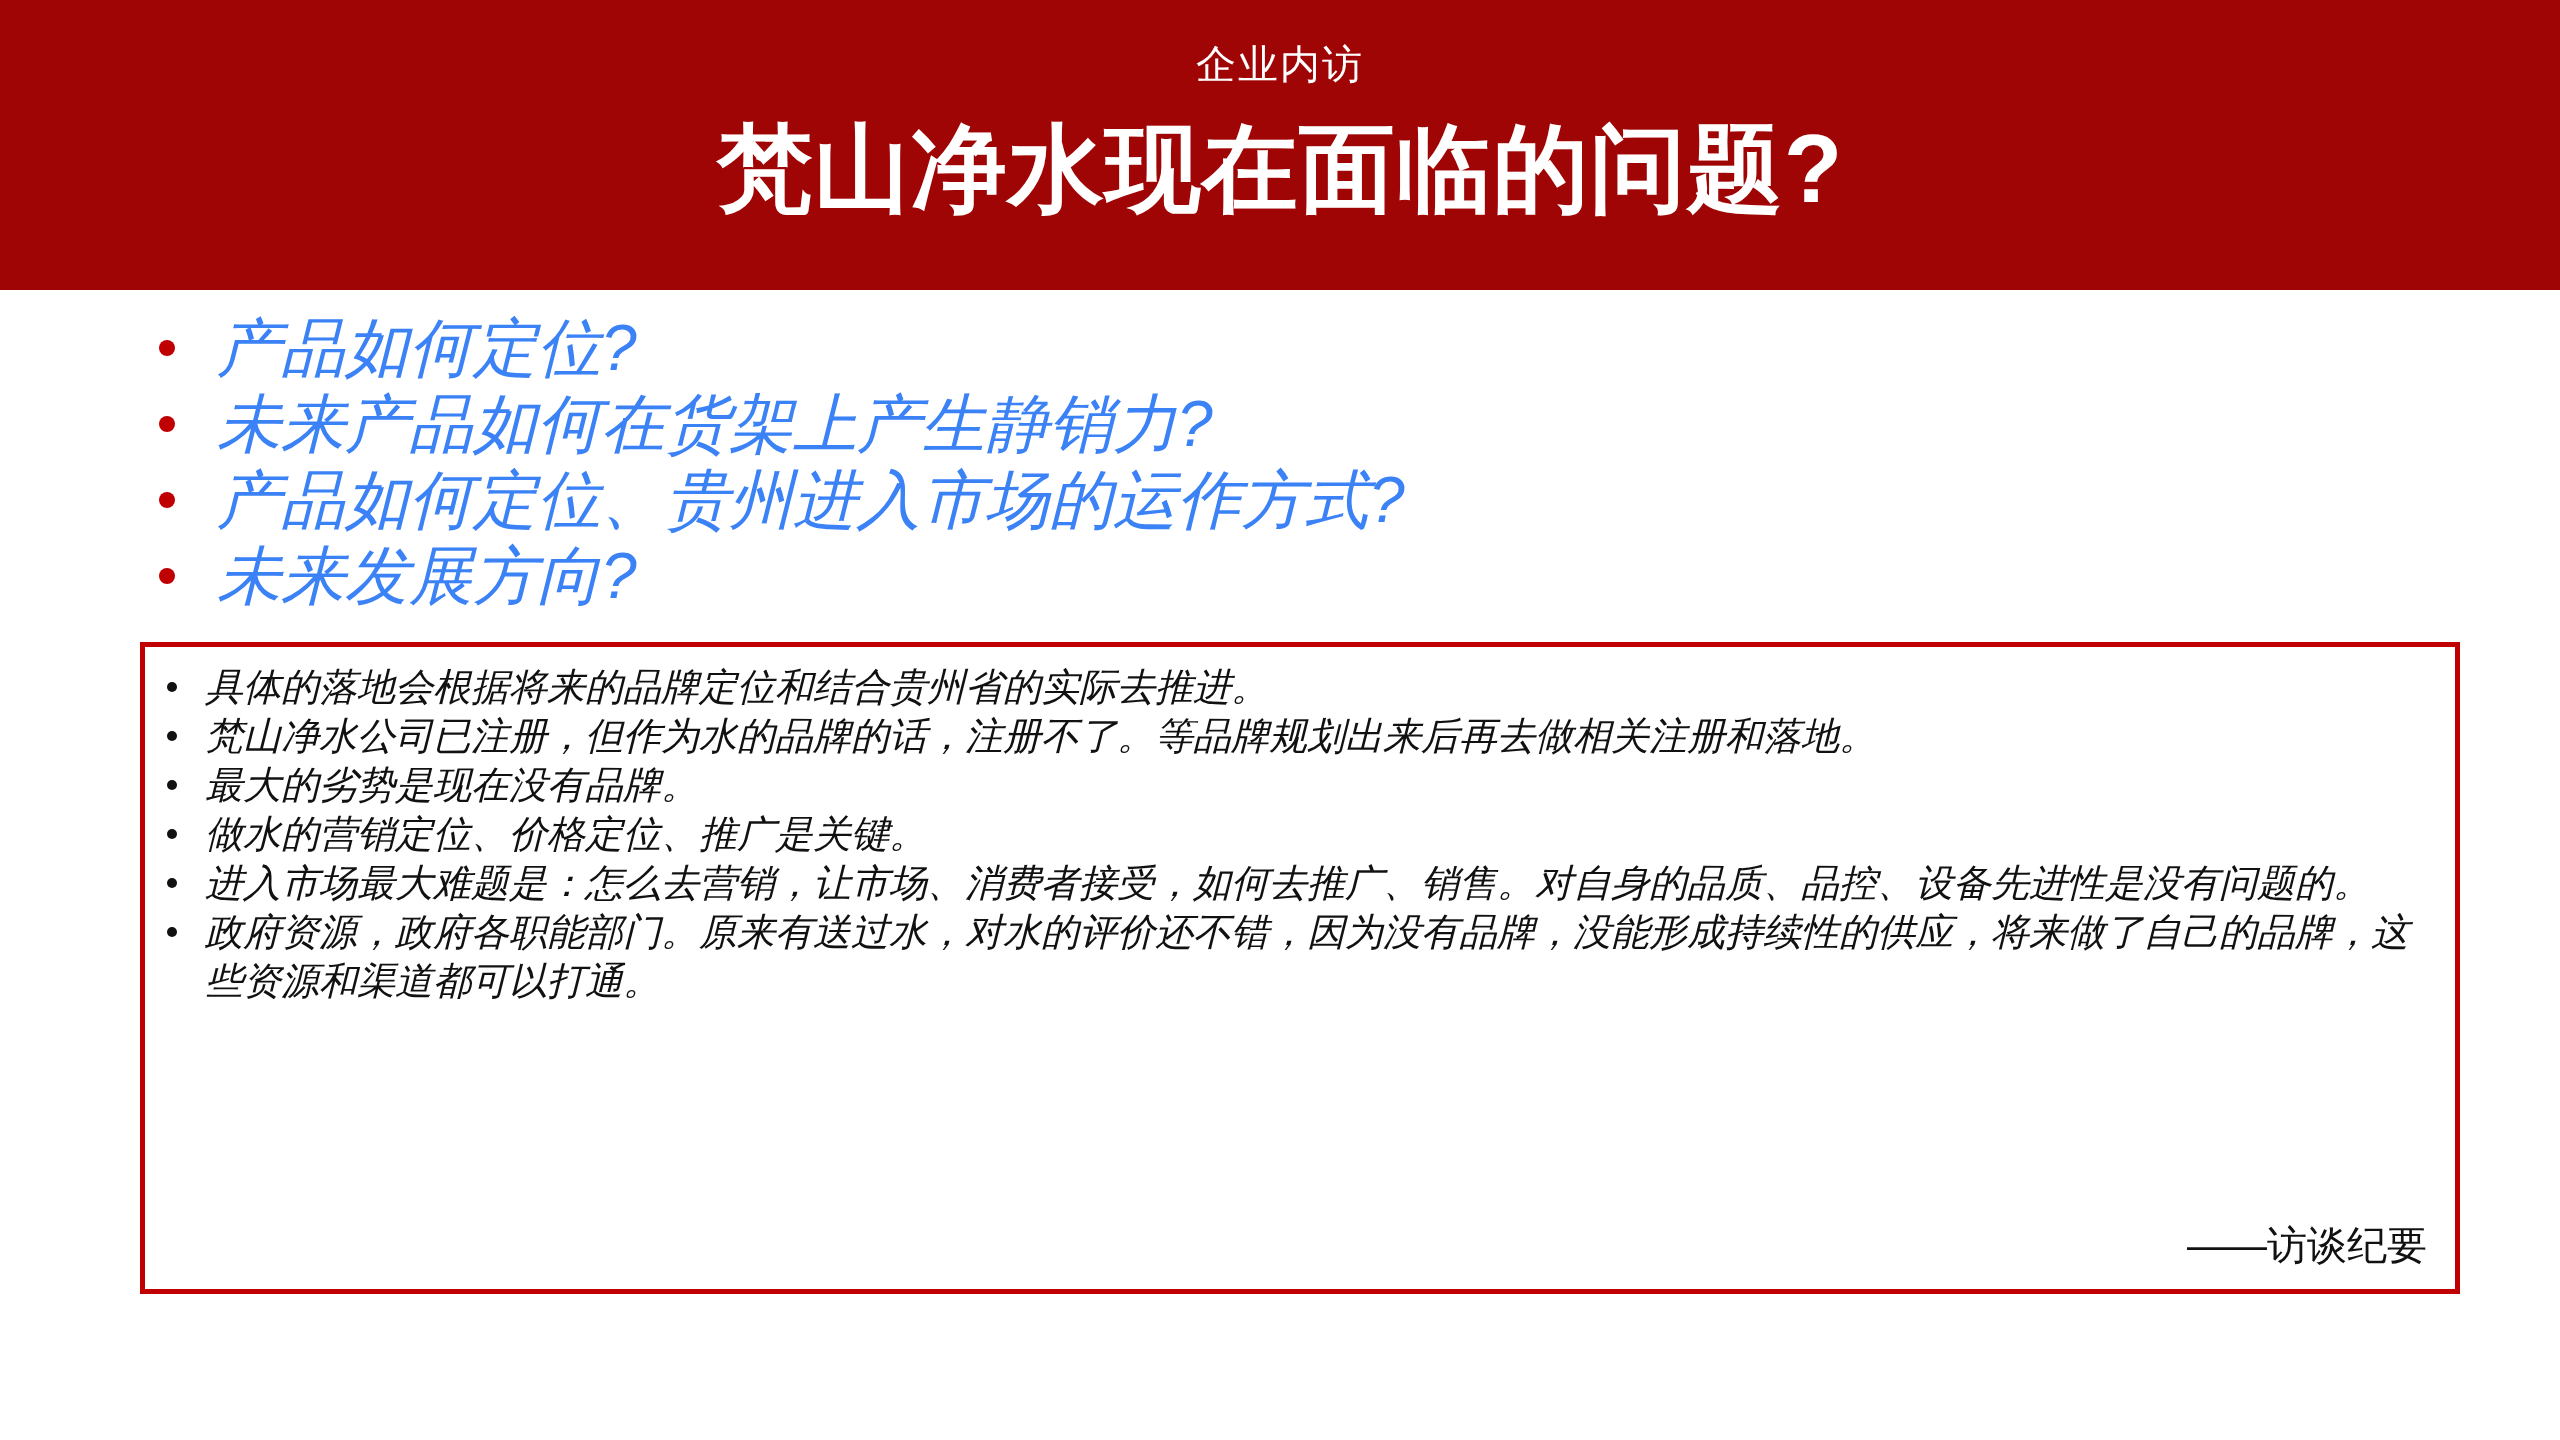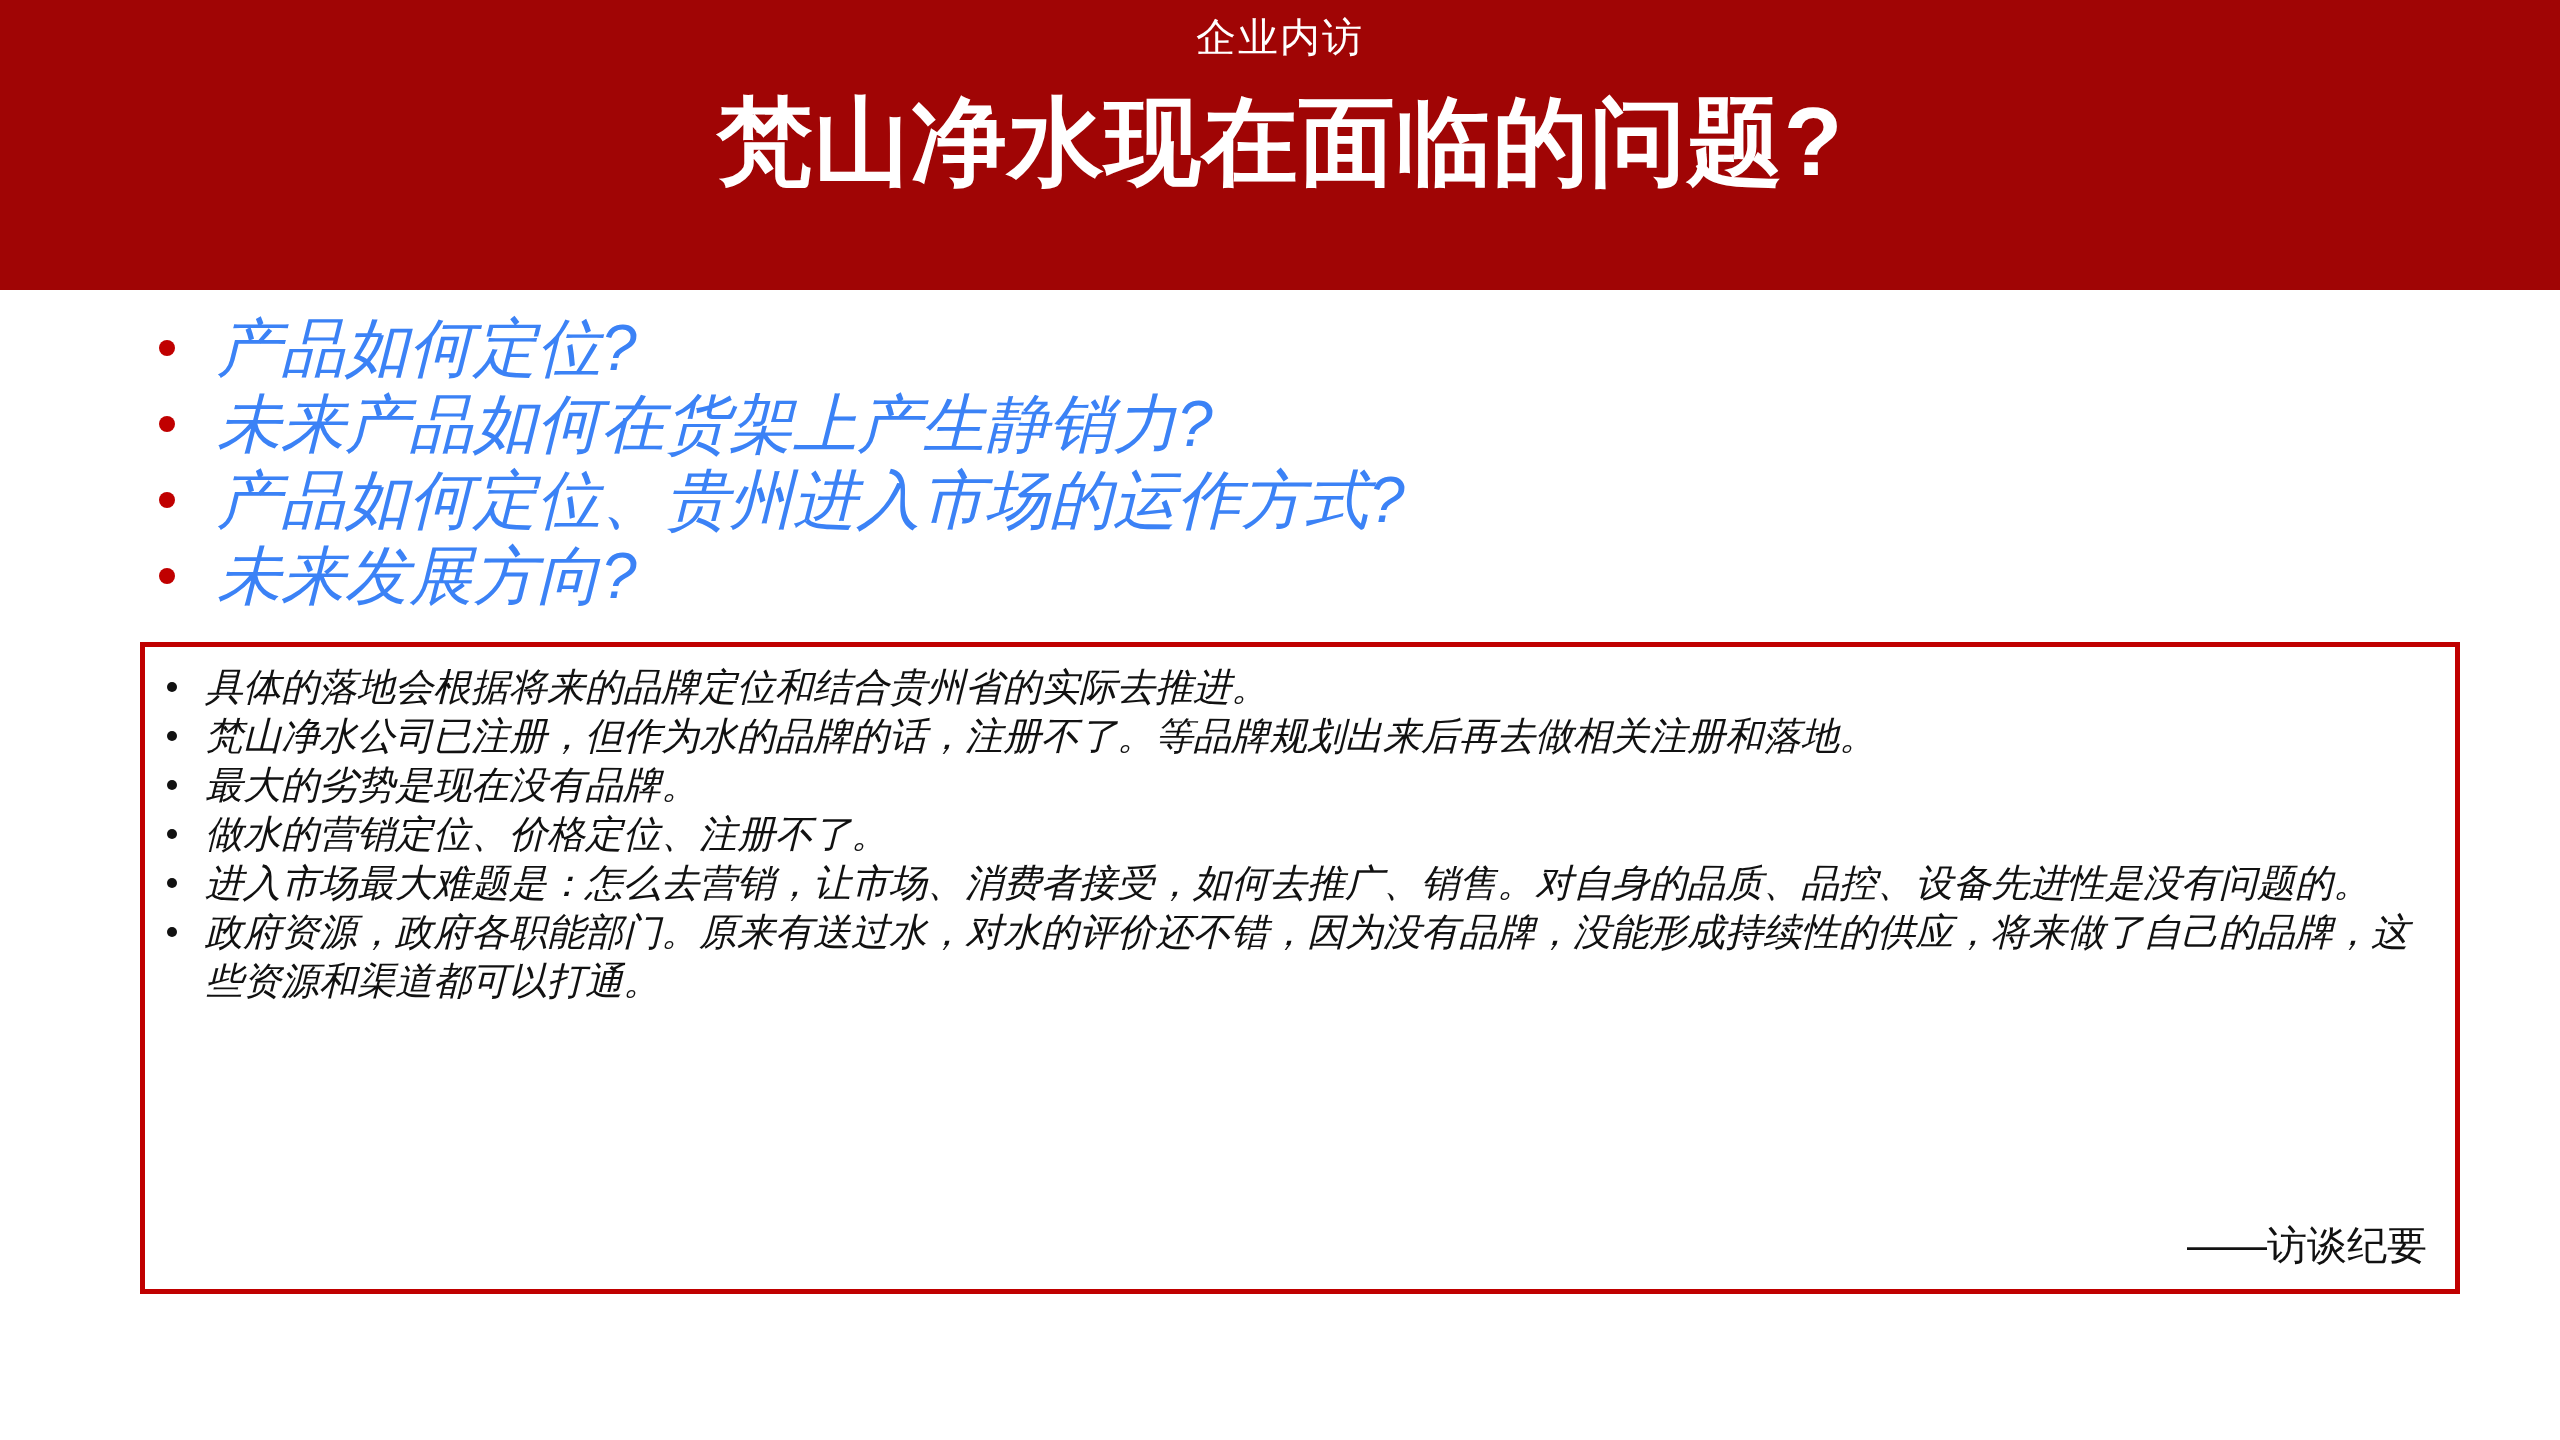--- a/index.html
+++ b/index.html
@@ -13,21 +13,21 @@
   }
 
   
   .slide-header {
     width: 100%;
     height: 290px;
     background: #A00505;
     color: #ffffff;
     text-align: center;
     box-sizing: border-box;
-    padding-top: 10px;
+    padding-top: 37px;
   }
   .eyebrow {
     font-family: "Liberation Serif", "DejaVu Serif", serif;
     font-size: 40px;
     font-weight: 400;
     letter-spacing: 2px;
   }
   .slide-title {
     margin: 14px 0 0 0;
     font-size: 96px;
@@ -115,20 +115,20 @@
       <li>未来产品如何在货架上产生静销力?</li>
       <li>产品如何定位、贵州进入市场的运作方式?</li>
       <li>未来发展方向?</li>
     </ul>
 
   <div class="notes-box">
     <ul class="notes">
         <li>具体的落地会根据将来的品牌定位和结合贵州省的实际去推进。</li>
         <li>梵山净水公司已注册，但作为水的品牌的话，注册不了。等品牌规划出来后再去做相关注册和落地。</li>
         <li>最大的劣势是现在没有品牌。</li>
-        <li>做水的营销定位、价格定位、注册不了。</li>
+        <li>做水的营销定位、价格定位、推广是关键。</li>
         <li>进入市场最大难题是：怎么去营销，让市场、消费者接受，如何去推广、销售。对自身的品质、品控、设备先进性是没有问题的。</li>
         <li>政府资源，政府各职能部门。原来有送过水，对水的评价还不错，因为没有品牌，没能形成持续性的供应，将来做了自己的品牌，这些资源和渠道都可以打通。</li>
       </ul>
     <div class="attribution">——访谈纪要</div>
   </div>
 
 </div>
 
 </body></html>

